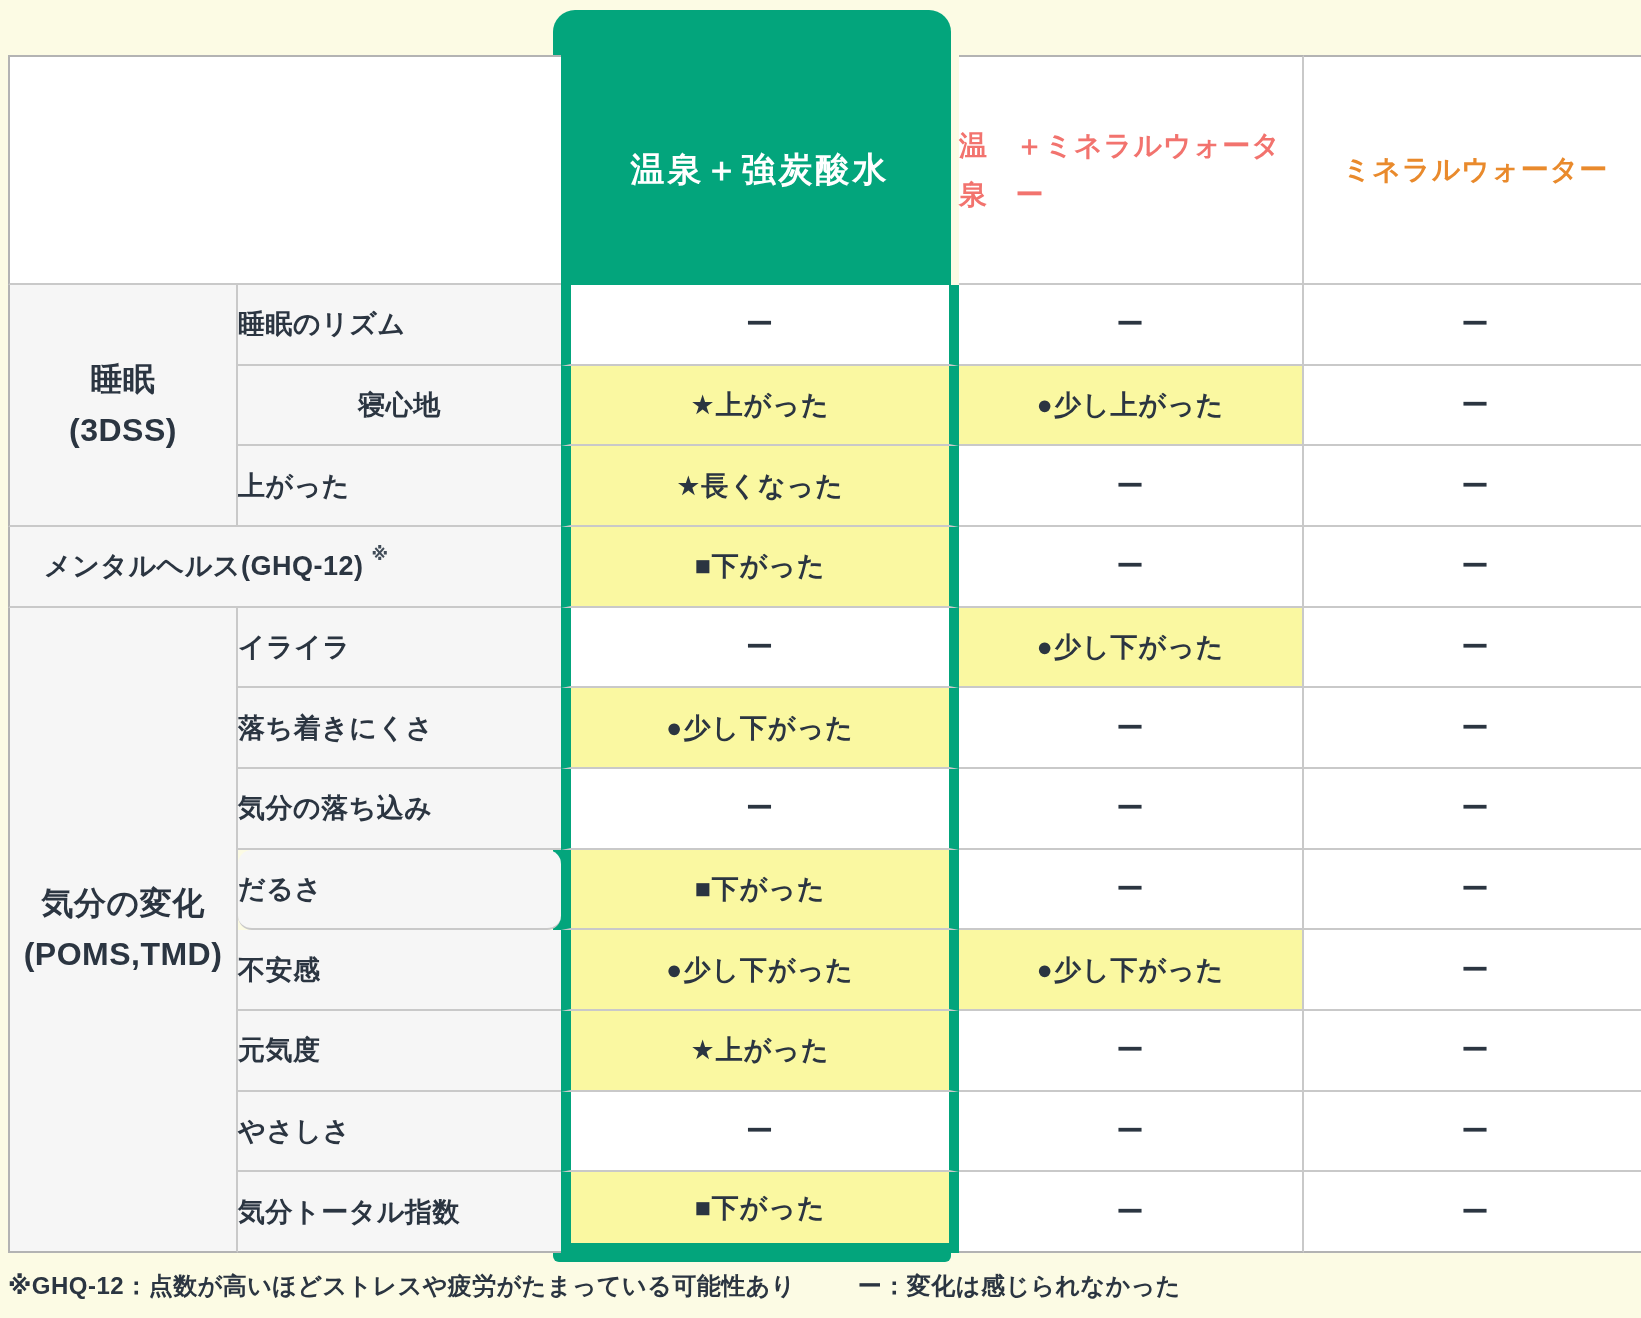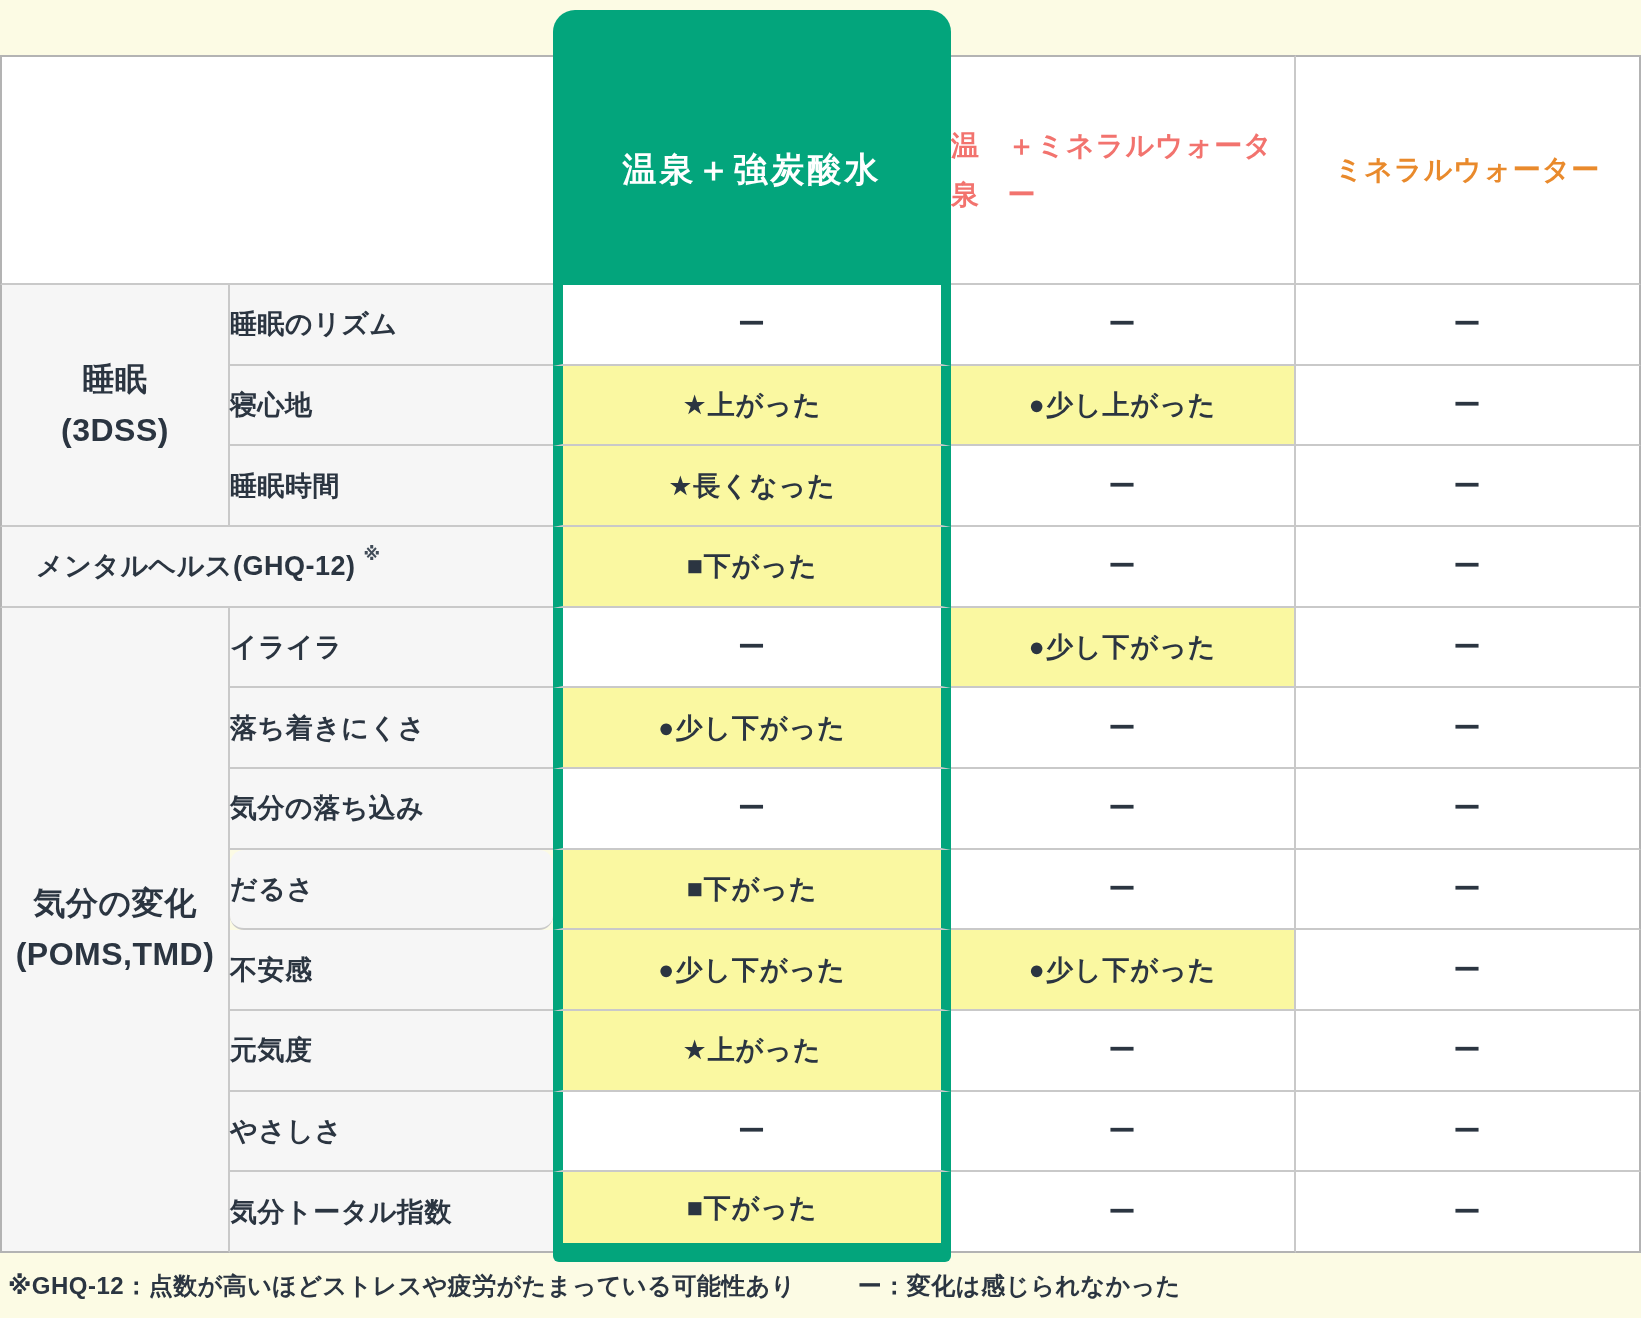--- a/index.html
+++ b/index.html
@@ -27,21 +27,21 @@
   #green-box{
     position:absolute;
     left:553px;top:10px;width:398px;height:1252px;
     background:var(--green);
     border-radius:22px 22px 6px 6px;
     z-index:1;
   }
   
   #table-grid{
     position:absolute;
-    left:0;top:55px;width:1443px;height:1198px;
+    left:8px;top:55px;width:1443px;height:1198px;
     display:grid;
     grid-template-columns:230px 323px 398px 345px 345px;
     grid-template-rows:230px repeat(12,1fr);
     z-index:2;
     background:transparent;
   }
   .c{
     box-sizing:border-box;
     display:flex;align-items:center;justify-content:center;
     border-color:var(--border-in);
@@ -137,28 +137,28 @@
       <div class="c group-cell last" style="grid-area: 6 / 1 / span 8;">
         <div>気分の変化</div>
         <div>(POMS,TMD)</div>
       </div>
       <div class="c label-cell" style="grid-area: 2 / 2;">
         <span>睡眠のリズム</span>
       </div>
       <div class="c val col1" style="grid-area: 2 / 3;">ー</div>
       <div class="c val col2" style="grid-area: 2 / 4;">ー</div>
       <div class="c val col3" style="grid-area: 2 / 5;">ー</div>
-      <div class="c label-cell" style="grid-area: 3 / 2;">
+      <div class="c label-cell" style="grid-area: 3 / 2; justify-content: center;">
         <span>寝心地</span>
       </div>
       <div class="c val col1 hl" style="grid-area: 3 / 3;">★上がった</div>
       <div class="c val col2 hl" style="grid-area: 3 / 4;">●少し上がった</div>
       <div class="c val col3" style="grid-area: 3 / 5;">ー</div>
       <div class="c label-cell" style="grid-area: 4 / 2;">
-        <span>睡眠時間</span>
+        <span>上がった</span>
       </div>
       <div class="c val col1 hl" style="grid-area: 4 / 3;">★長くなった</div>
       <div class="c val col2" style="grid-area: 4 / 4;">ー</div>
       <div class="c val col3" style="grid-area: 4 / 5;">ー</div>
       <div class="c label-cell merged" style="grid-area: 5 / 1 / auto / 3;">
         <span>メンタルヘルス(GHQ-12)</span>
         <span class="sup">※</span>
       </div>
       <div class="c val col1 hl" style="grid-area: 5 / 3;">■下がった</div>
       <div class="c val col2" style="grid-area: 5 / 4;">ー</div>

